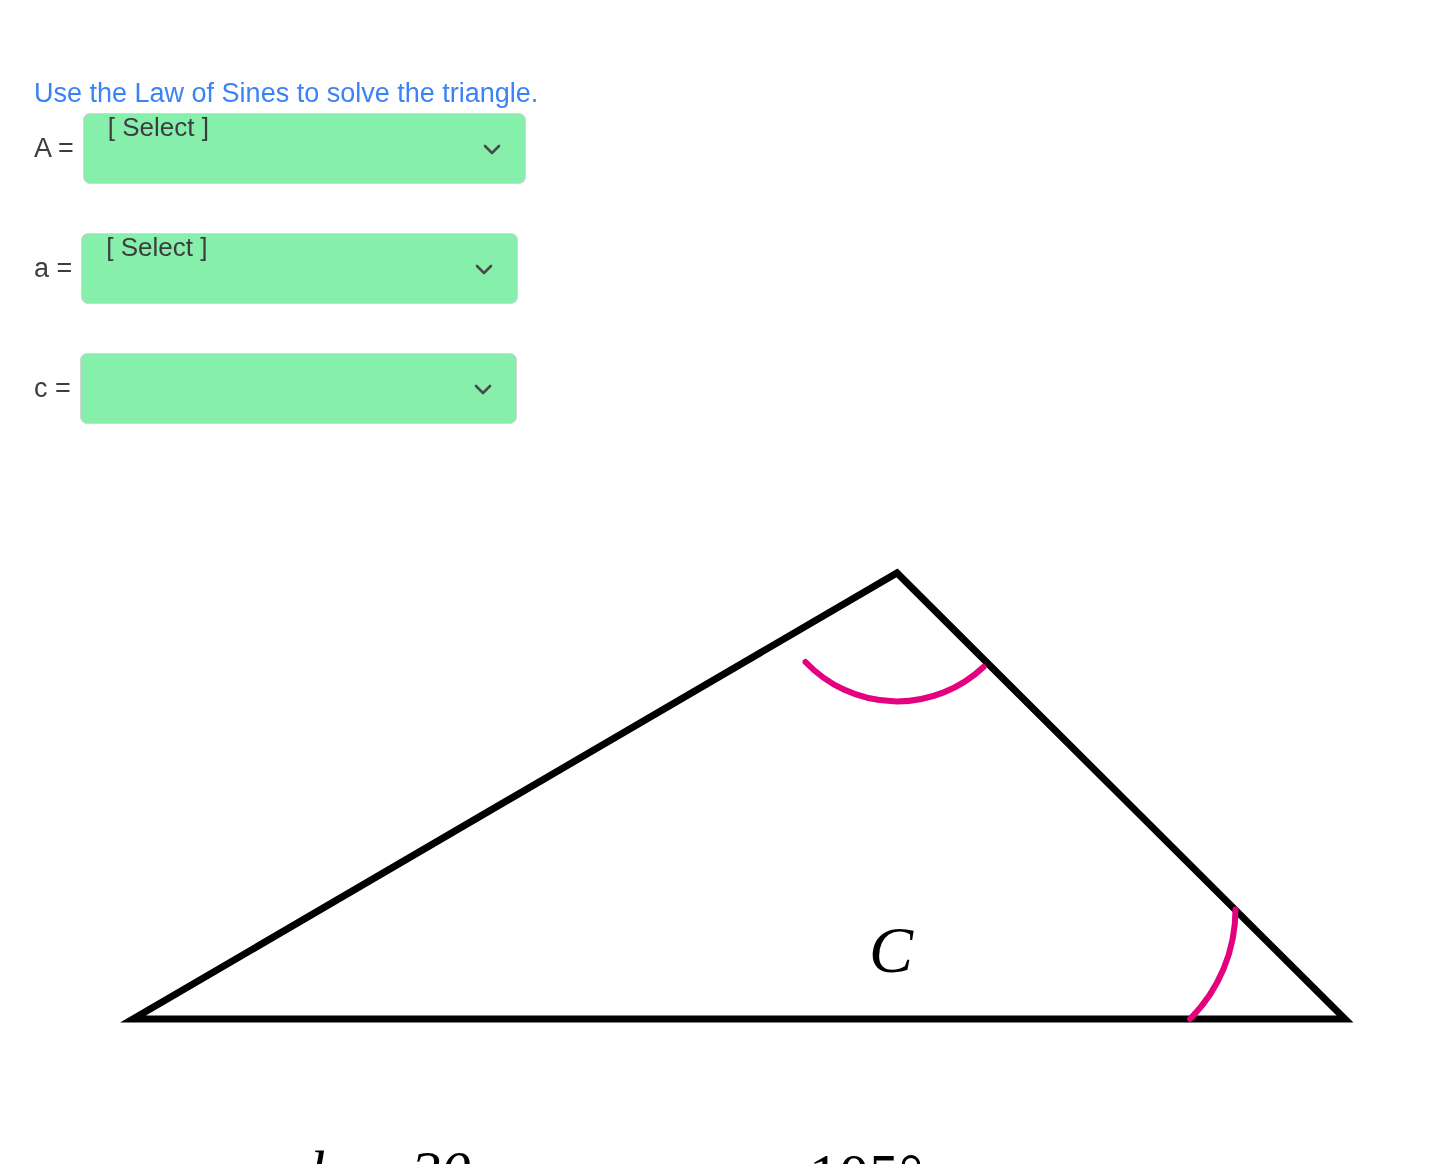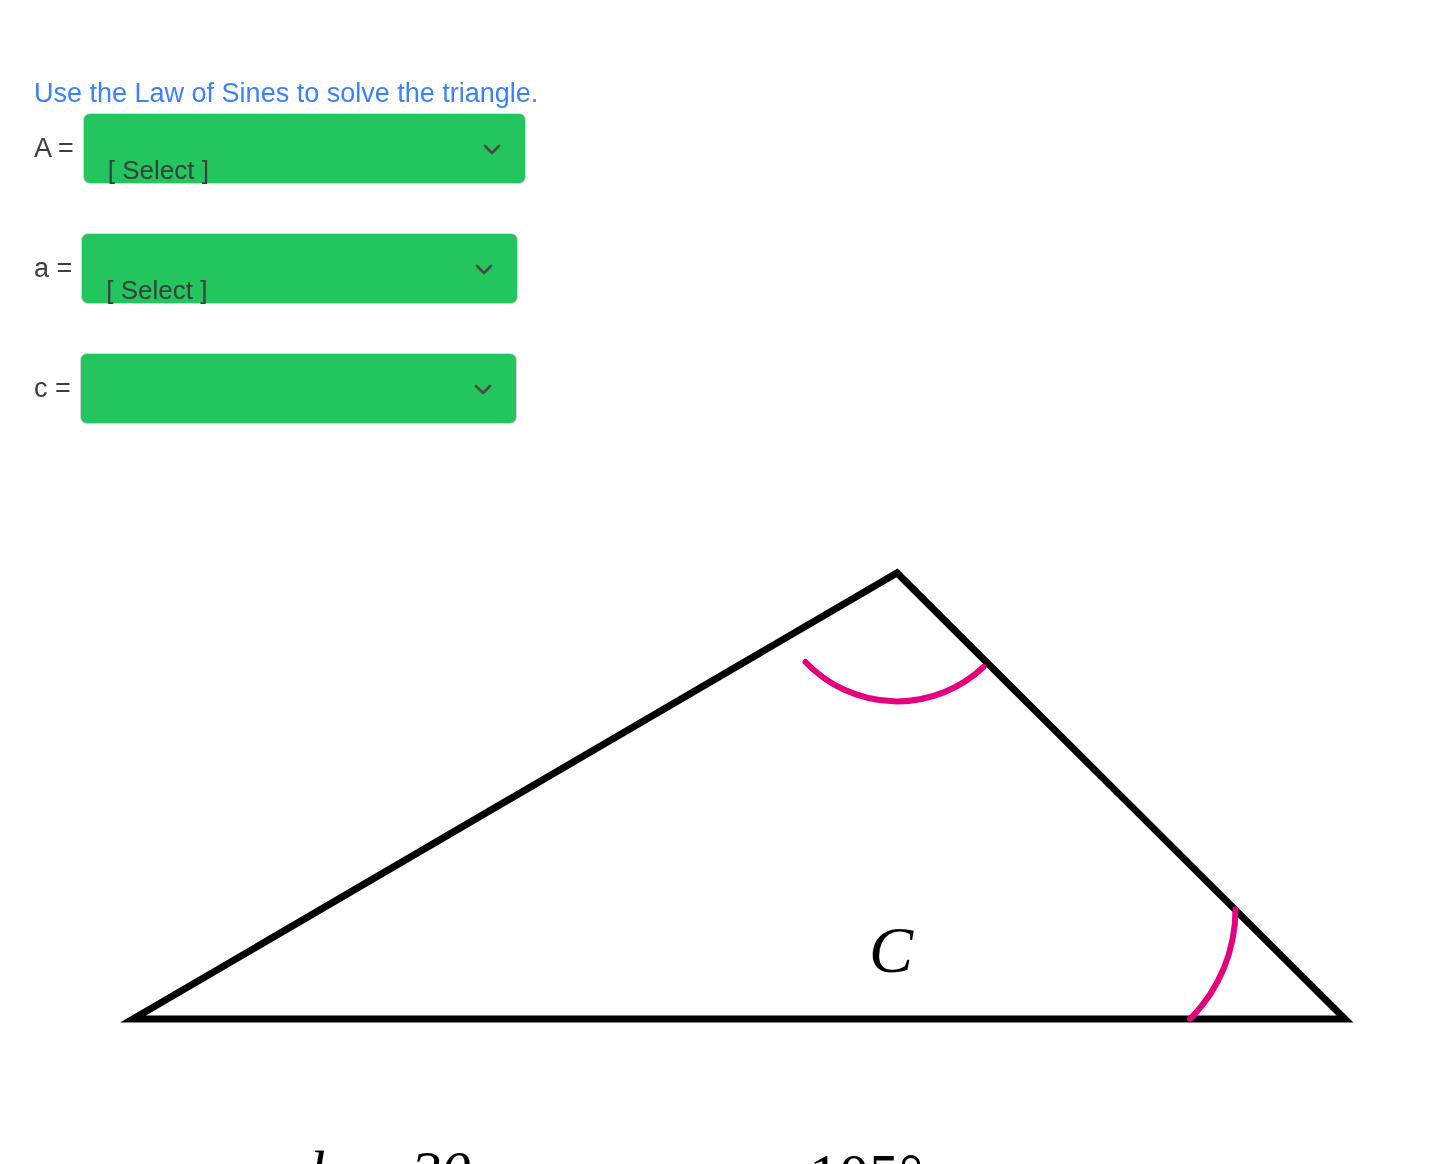--- a/index.html
+++ b/index.html
@@ -45,23 +45,23 @@
     margin-right: 9px;
     line-height: 1;
   }
 
   .select-box {
     position: relative;
     box-sizing: border-box;
     height: 71px;
     border: 1px solid #d5d5d5;
     border-radius: 7px;
-    background: #22c55e;
+    background: #86efac;
     display: flex;
-    align-items: flex-end;
+    align-items: flex-start;
     cursor: pointer;
   }
   #row-A .select-box { width: 443px; }
   #row-a .select-box { width: 437px; }
   #row-c .select-box { width: 437px; }
 
   .select-value {
     font-size: 26px;
     color: #3d3d3d;
     padding-left: 24px;

